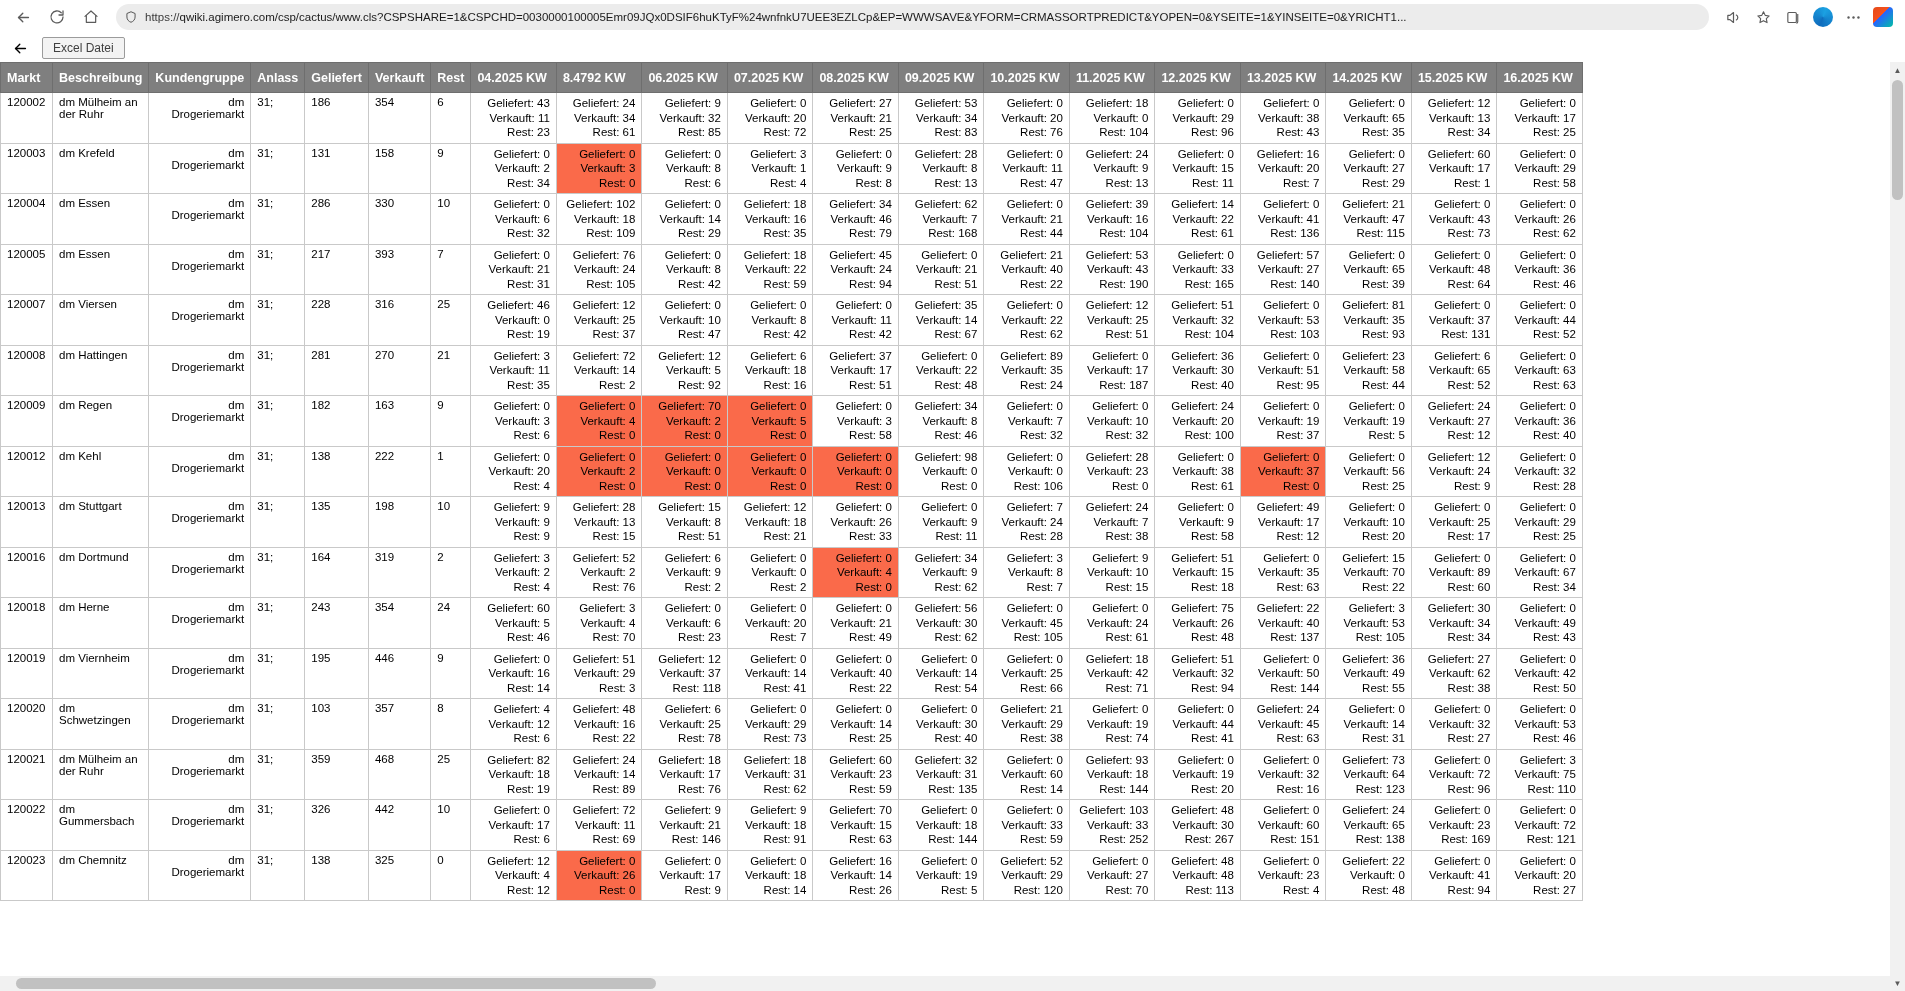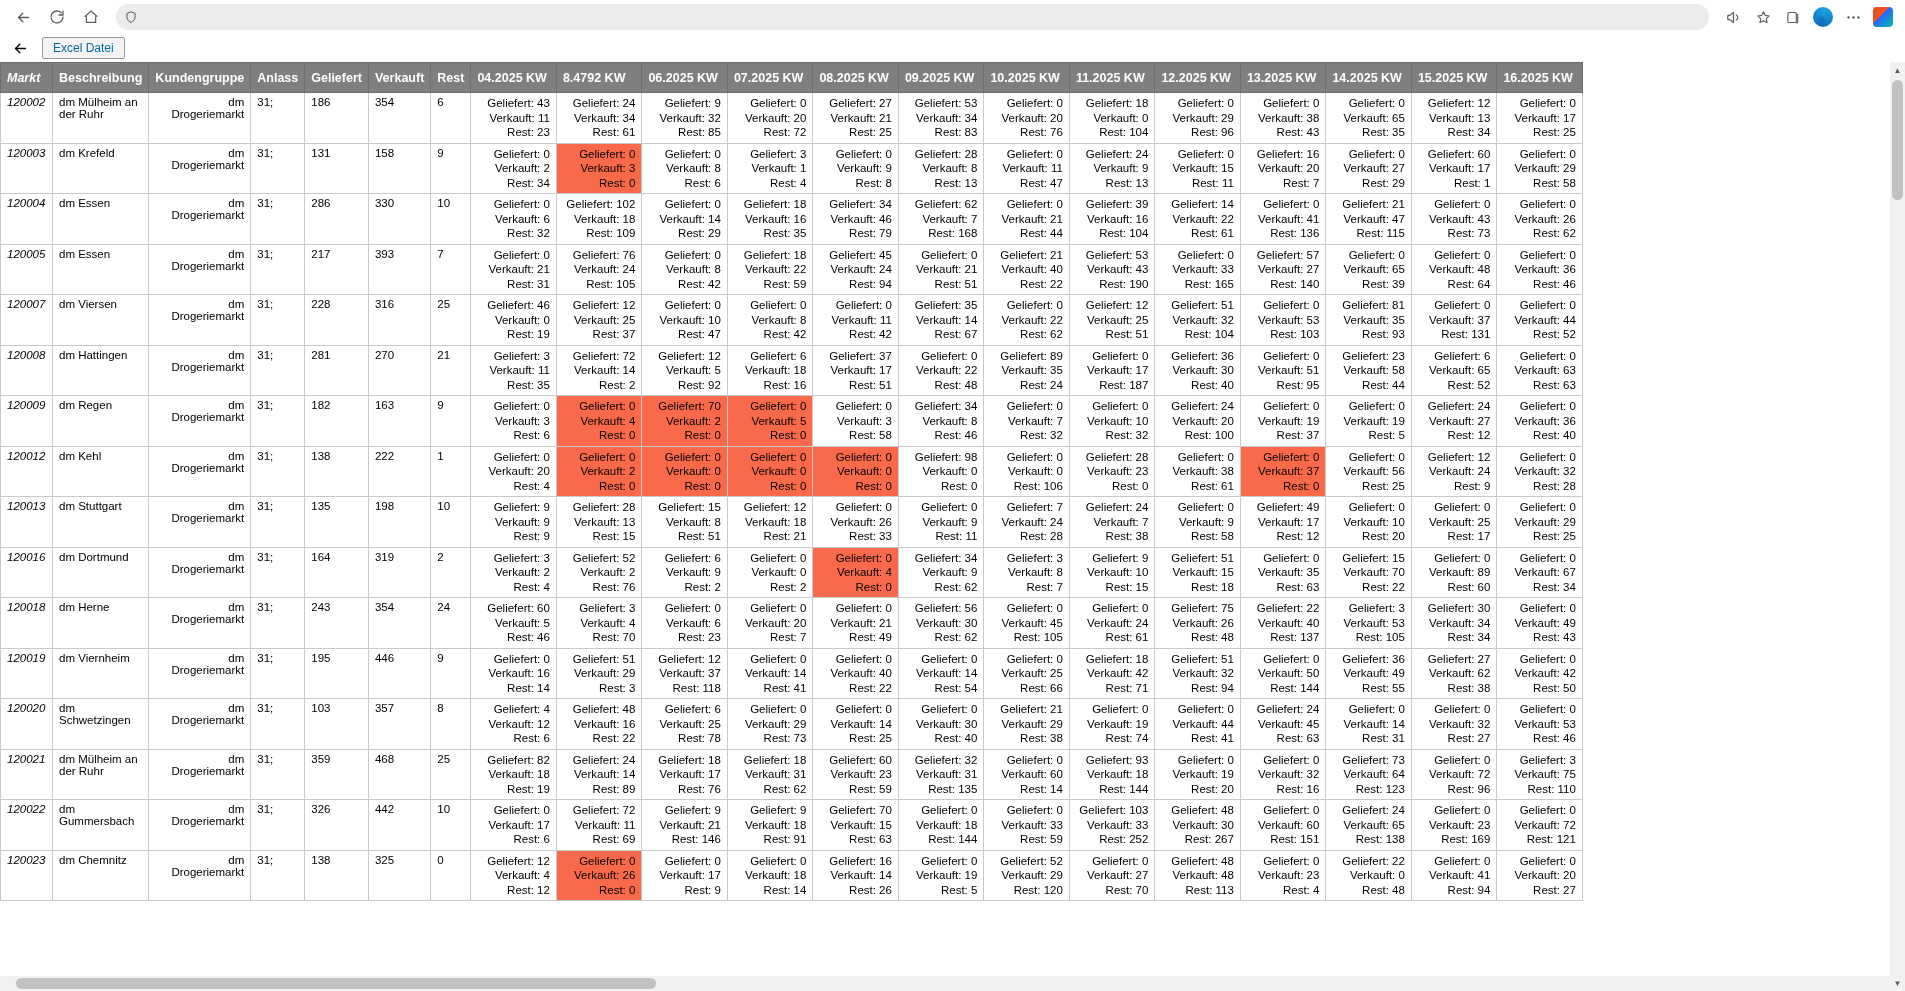--- a/index.html
+++ b/index.html
@@ -73,21 +73,21 @@
     border-bottom: none;
   }
   .page-back {
     color: #000; display: flex; align-items: center; justify-content: center;
     width: 20px; height: 20px;
   }
   .excel-btn {
     border: 1px solid #9b9b9b;
     background: #f3f3f3;
     font-size: 12px;
-    color: #0369a1;
+    color: #404040;
     padding: 2px 10px;
     line-height: 16px;
     border-radius: 2px;
   }
 
   
   .table-wrap {
     position: relative;
     width: 1905px;
     height: calc(991px - 34px - 28px);
@@ -120,21 +120,21 @@
     height: 46px;
   }
   td.num { text-align: left; }
   td.week {
     text-align: right;
     line-height: 14.5px;
     white-space: nowrap;
     font-size: 11.5px;
   }
   td.week.hl { background: #fa6a4a; }
-  .c-markt { width: 52px; font-style: italic; }
+  .c-markt { width: 52px; }
   .c-besch { width: 93px; }
   .c-kunde { width: 100px; text-align: right; }
   .c-anlass { width: 50px; }
   .c-gelief { width: 58px; }
   .c-verk   { width: 62px; }
   .c-rest   { width: 38px; }
   .c-week   { width: 85.5px; }
 
   
   .vscroll {
@@ -183,20 +183,21 @@
         <path d="M5 10v10h14V10"></path>
       </svg>
   </div>
 
   <div class="urlbar">
     <span style="display:flex;align-items:center;color:#555">
       <svg width="14" height="14" viewBox="0 0 24 24" fill="none" stroke="currentColor" stroke-width="1.7" stroke-linejoin="round">
           <path d="M12 3l7 3v6c0 4.4-3 7.8-7 9-4-1.2-7-4.6-7-9V6z"></path>
         </svg>
     </span>
+    <span class="url-text"><span class="scheme">https://</span>qwiki.agimero.com/csp/cactus/www.cls?CSPSHARE=1&amp;CSPCHD=0030000100005Emr09JQx0DSIF6huKTyF%24wnfnkU7UEE3EZLCp&amp;EP=WWWSAVE&amp;YFORM=CRMASSORTPREDICT&amp;YOPEN=0&amp;YSEITE=1&amp;YINSEITE=0&amp;YRICHT1...</span>
   </div>
 
   <div class="chrome-icons">
     <div class="nav-btn">
       <svg width="17" height="17" viewBox="0 0 24 24" fill="none" stroke="currentColor" stroke-width="1.7" stroke-linecap="round" stroke-linejoin="round">
           <path d="M4 9v6h3l5 4V5L7 9H4z"></path>
           <path d="M16 8.5a4 4 0 0 1 0 7"></path>
         </svg>
     </div>
     <div class="nav-btn">

